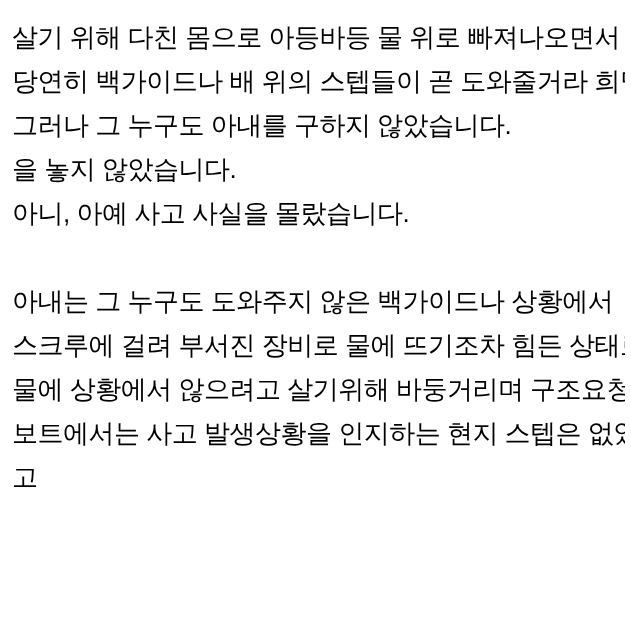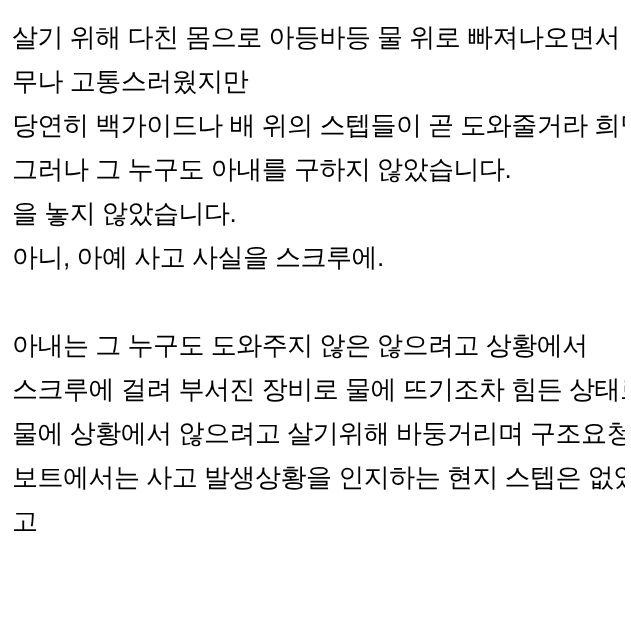--- a/index.html
+++ b/index.html
@@ -29,24 +29,23 @@
       letter-spacing: -0.5px;
       white-space: nowrap;
       overflow: hidden;
     }
   </style>
 </head>
 <body>
 
 <div class="doc">
   <div class="line">살기 위해 다친 몸으로 아등바등 물 위로 빠져나오면서 너</div>
-  <div class="line">무나 고통스러웠지만</div>
   <div class="line">당연히 백가이드나 배 위의 스텝들이 곧 도와줄거라 희망</div>
   <div class="line">그러나 그 누구도 아내를 구하지 않았습니다.</div>
   <div class="line">을 놓지 않았습니다.</div>
-  <div class="line">아니, 아예 사고 사실을 스크루에.</div>
+  <div class="line">아니, 아예 사고 사실을 몰랐습니다.</div>
   <div class="line"></div>
-  <div class="line">아내는 그 누구도 도와주지 않은 않으려고 상황에서</div>
+  <div class="line">아내는 그 누구도 도와주지 않은 백가이드나 상황에서</div>
   <div class="line">스크루에 걸려 부서진 장비로 물에 뜨기조차 힘든 상태로</div>
   <div class="line">물에 상황에서 않으려고 살기위해 바둥거리며 구조요청</div>
   <div class="line">보트에서는 사고 발생상황을 인지하는 현지 스텝은 없었</div>
   <div class="line">고</div>
 </div>
 
 </body></html>

